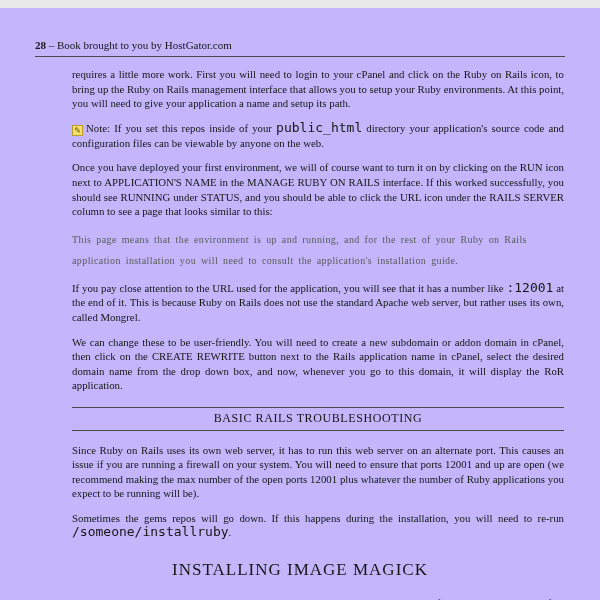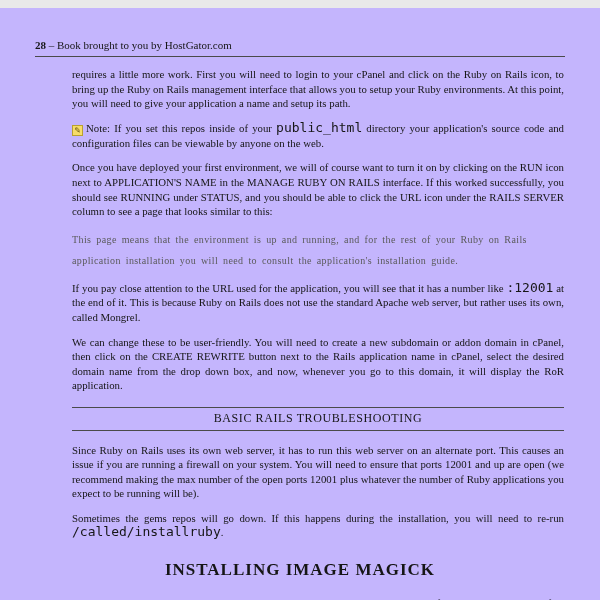--- a/index.html
+++ b/index.html
@@ -70,21 +70,21 @@
   }
   .section-heading {
     font-size: 12px;
     letter-spacing: 0.6px;
   }
   .bottom-block {
     margin: 0 35px;
   }
   .chapter-heading {
     text-align: center;
-    font-weight: bold;
+    font-weight: normal;
     font-size: 17px;
     letter-spacing: 1px;
     margin: 20px 0 16px 0;
   }
   .full-para {
     font-size: 10.8px;
     line-height: 14.6px;
     text-align: justify;
     margin: 0;
   }
@@ -125,21 +125,21 @@
 
     <div class="section-heading-block">
       <span class="section-heading">BASIC RAILS TROUBLESHOOTING</span>
     </div>
 
     <p>
       <span>Since Ruby on Rails uses its own web server, it has to run this web server on an alternate port. This causes an issue if you are running a firewall on your system. You will need to ensure that ports 12001 and up are open (we recommend making the max number of the open ports 12001 plus whatever the number of Ruby applications you expect to be running will be).</span>
     </p>
 
     <p>
-      <span>Sometimes the gems repos will go down. If this happens during the installation, you will need to re-run </span><span class="mono">/called/installruby</span><span>.</span>
+      <span>Sometimes the gems repos will go down. If this happens during the installation, you will need to re-run </span><span class="mono">/someone/installruby</span><span>.</span>
     </p>
 
   </div>
 
   <div class="bottom-block">
     <div class="chapter-heading">INSTALLING IMAGE MAGICK</div>
     <p class="full-para">Image Magick is a popular graphic manipulation application which is asked by a lot of clients. Installing it before someone asks it saves you a lot of time later on.</p>
   </div>
 
 </div>

